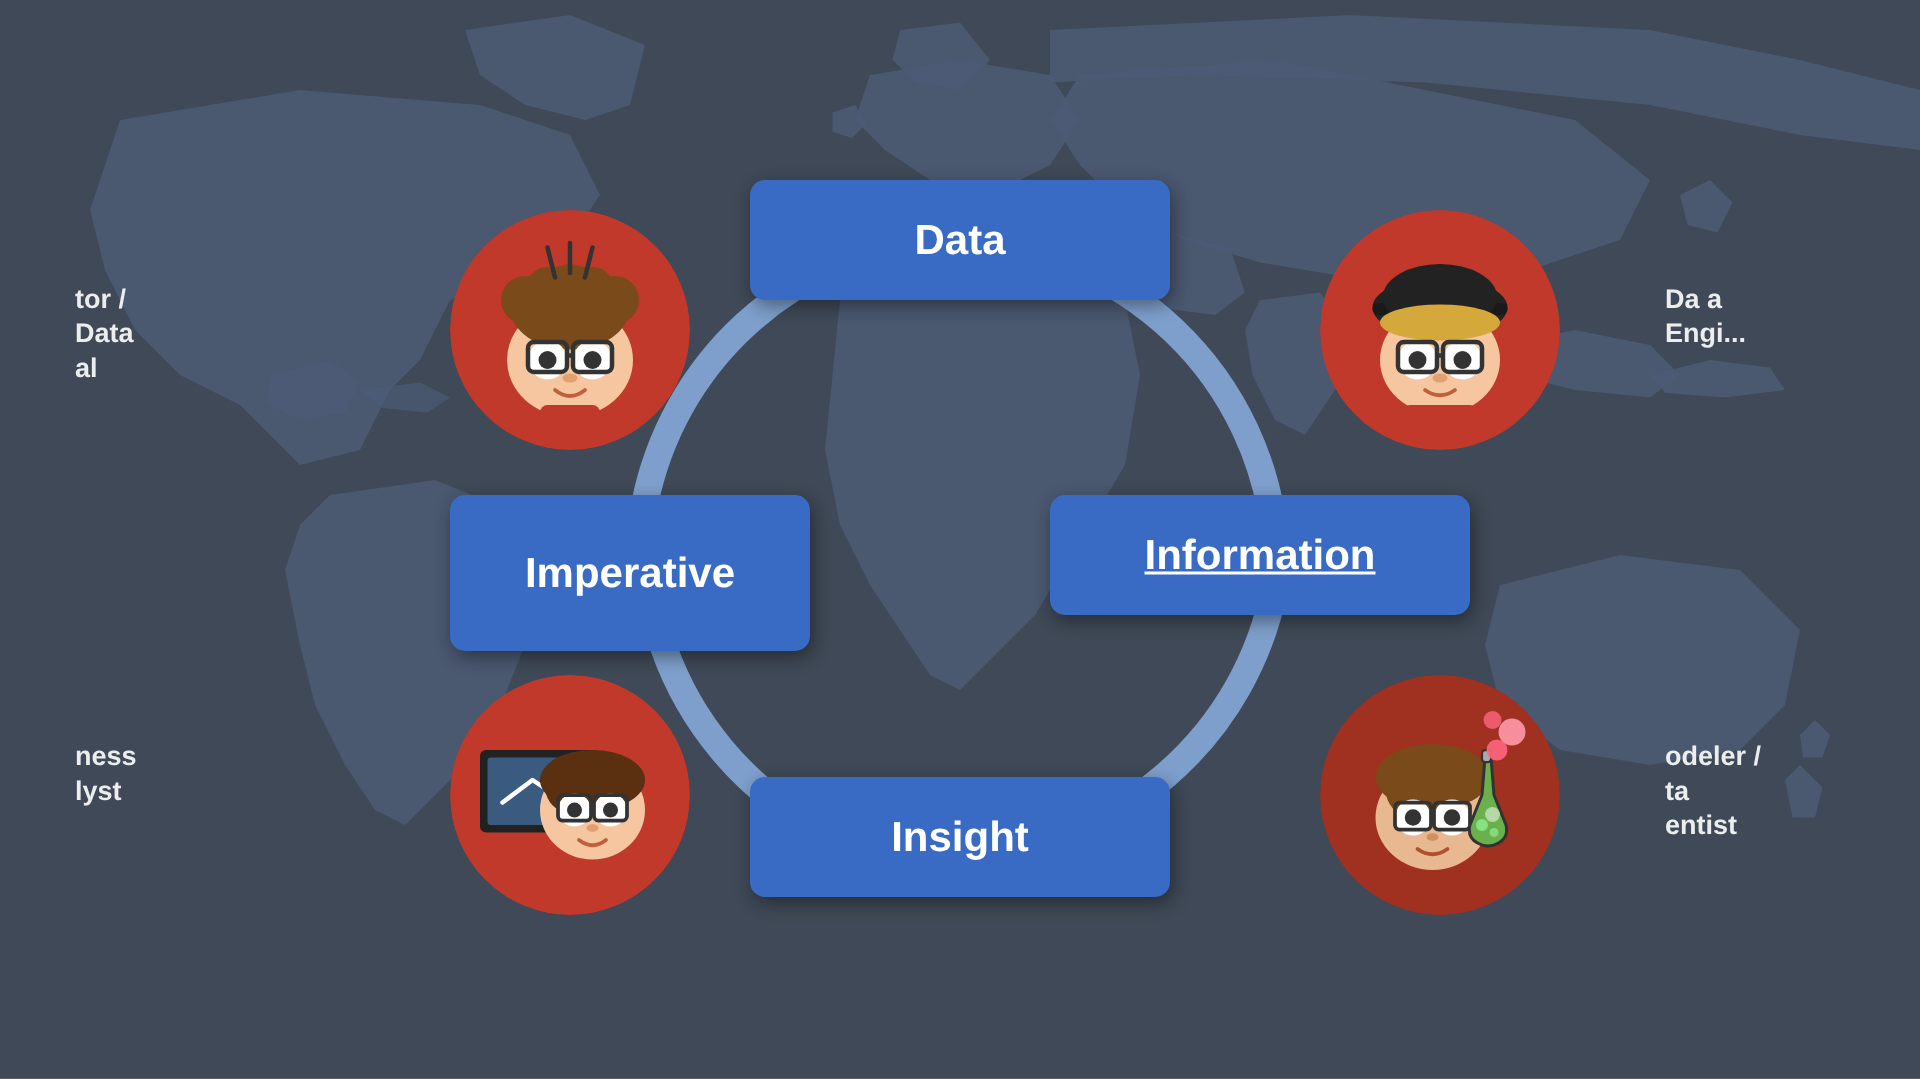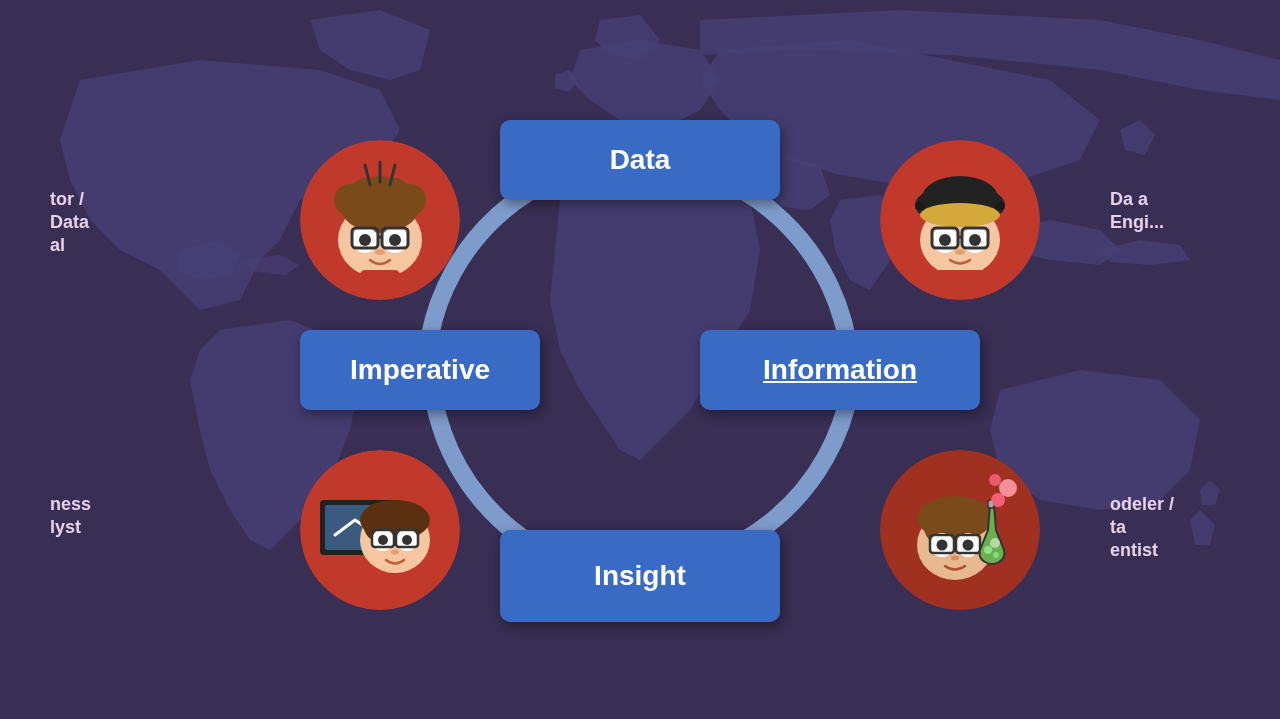--- a/index.html
+++ b/index.html
@@ -10,21 +10,21 @@
       overflow: hidden;
       background: #1a1a2e;
       font-family: 'Arial', sans-serif;
       position: relative;
     }
 
     
     .world-map-bg {
       position: absolute;
       inset: 0;
-      background: #d946ef;
+      background: #ffffff;
       overflow: hidden;
     }
 
     .world-map-svg {
       width: 100%;
       height: 100%;
       opacity: 0.85;
     }
 
     
@@ -76,28 +76,28 @@
     .box-information {
       width: 280px;
       height: 80px;
       top: 300px;
       left: 510px;
       text-decoration: underline;
     }
 
     .box-insight {
       width: 280px;
-      height: 92px;
-      top: 500px;
+      height: 80px;
+      top: 488px;
       left: 310px;
     }
 
     .box-imperative {
       width: 240px;
-      height: 80px;
+      height: 104px;
       top: 300px;
       left: 110px;
     }
 
     
     .avatar-circle {
       position: absolute;
       width: 160px;
       height: 160px;
       border-radius: 50%;

